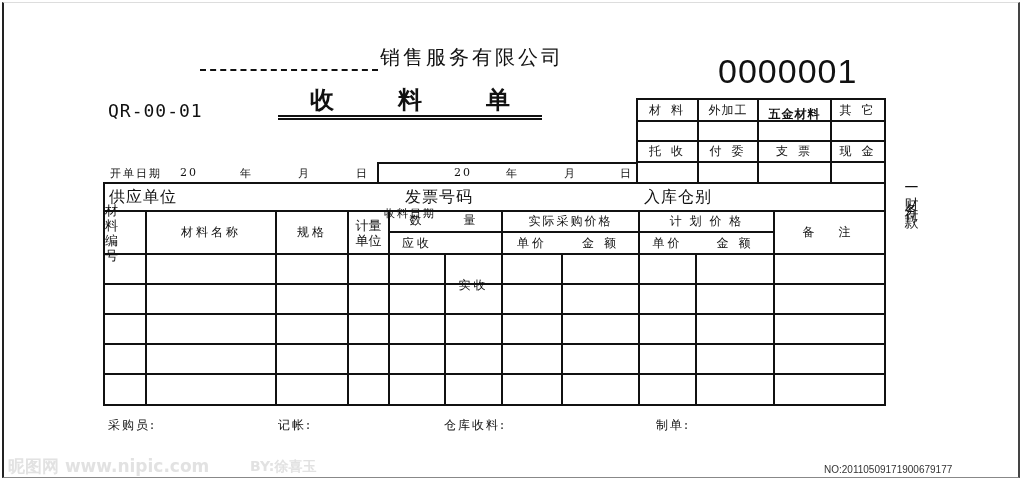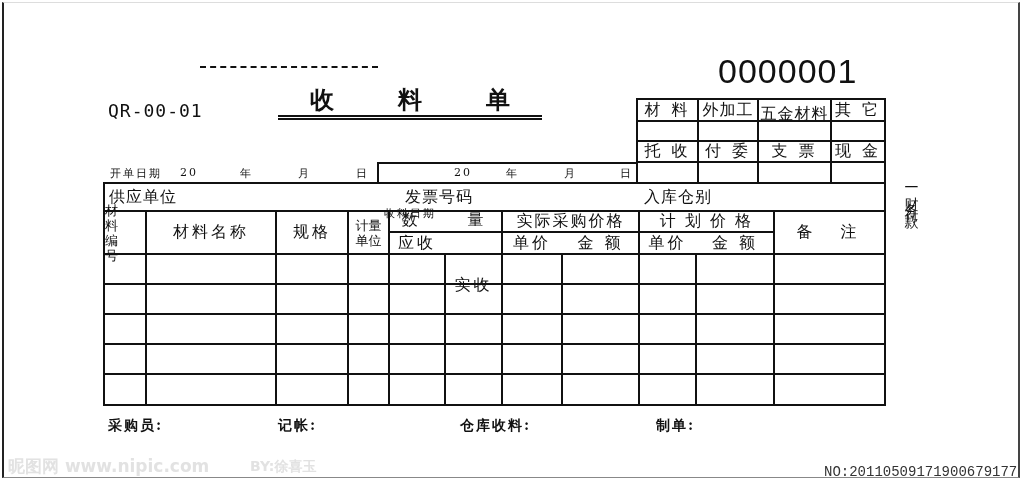--- a/index.html
+++ b/index.html
@@ -9,34 +9,34 @@
   }
   .frame { position: absolute; left: 2px; top: 2px; width: 1018px; height: 476px; border-left: 2px solid #222; border-top: 1px solid #ddd; border-right: 2px solid #444; border-bottom: 1px solid #888; box-sizing: border-box; }
   .abs { position: absolute; white-space: nowrap; }
   .company { left: 200px; top: 44px; font-size: 20px; letter-spacing: 3px; }
   .company .blank { display: inline-block; width: 178px; border-bottom: 2px dashed #111; height: 20px; vertical-align: bottom; margin-right: 2px; }
   .code { left: 108px; top: 100px; font-family: "DejaVu Sans Mono", "Liberation Mono", monospace; font-size: 18px; letter-spacing: 1px; }
   .title { left: 278px; top: 84px; width: 264px; font-size: 24px; font-weight: bold; font-family: "DejaVu Sans", sans-serif; display: flex; justify-content: space-around; padding-bottom: 4px; border-bottom: 5px double #111; box-sizing: border-box; height: 36px; }
   .serial { left: 718px; top: 52px; font-family: "Liberation Sans", sans-serif; font-size: 34px; letter-spacing: 1px; }
   .line { position: absolute; background: #111; }
   .cell { position: absolute; display: flex; align-items: center; justify-content: center; font-size: 13px; box-sizing: border-box; }
-  .small { font-size: 16px; letter-spacing: 3px; border-radius: 6px; }
+  .small { font-size: 12px; letter-spacing: 3px; border-radius: 6px; }
   .big { font-size: 16px; letter-spacing: 1px; }
   .datefield { font-size: 11px; letter-spacing: 2px; }
   .vertical { left: 903px; top: 180px; font-size: 14px; writing-mode: vertical-rl; letter-spacing: 6px; }
-  .footer { font-size: 14px; letter-spacing: 2px; top: 417px; font-weight: bold; }
+  .footer { font-size: 12px; letter-spacing: 2px; top: 417px; }
   .wm { top: 455px; font-family: "DejaVu Sans", sans-serif; color: #e2e2e2; font-size: 17px; font-weight: bold; }
-  .wm-no { top: 464px; left: 824px; font-family: Liberation Mono, monospace; color: #333; font-size: 14px; }
+  .wm-no { top: 464px; left: 824px; font-family: Liberation Sans, sans-serif; color: #333; font-size: 10px; }
 </style>
 </head>
 <body>
 
 <div class="frame"></div>
 
-<div class="abs company"><span class="blank"></span></div>
+<div class="abs company"><span class="blank"></span><span>销售服务有限公司</span></div>
 <div class="abs code">QR-00-01</div>
 <div class="abs title">
   <span>收</span>
   <span>料</span>
   <span>单</span>
 </div>
 <div class="abs serial">0000001</div>
 
 <div>
   <div class="line" style="left:636px;top:98px;width:250px;height:2px;"></div>
@@ -44,21 +44,21 @@
   <div class="line" style="left:636px;top:140px;width:250px;height:2px;"></div>
   <div class="line" style="left:636px;top:161px;width:250px;height:2px;"></div>
   <div class="line" style="left:636px;top:98px;width:2px;height:86px;"></div>
   <div class="line" style="left:697px;top:98px;width:2px;height:86px;"></div>
   <div class="line" style="left:757px;top:98px;width:2px;height:86px;"></div>
   <div class="line" style="left:830px;top:98px;width:2px;height:86px;"></div>
   <div class="line" style="left:884px;top:98px;width:2px;height:86px;"></div>
 
   <div class="cell small" style="left:638px;top:100px;width:59px;height:20px;">材 料</div>
   <div class="cell small" style="left:699px;top:100px;width:58px;height:20px;letter-spacing:1px;">外加工</div>
-  <div class="cell small" style="left:759px;top:100px;width:71px;height:28px;letter-spacing:1px;">五金材料</div>
+  <div class="cell small" style="left:759px;top:100px;width:71px;height:28px;letter-spacing:1px;font-weight:bold;">五金材料</div>
   <div class="cell small" style="left:832px;top:100px;width:52px;height:20px;">其 它</div>
 
   <div class="cell" style="left:638px;top:122px;width:59px;height:18px;"></div>
   <div class="cell" style="left:699px;top:122px;width:58px;height:18px;"></div>
   <div class="cell" style="left:759px;top:122px;width:71px;height:18px;"></div>
   <div class="cell" style="left:832px;top:122px;width:52px;height:18px;"></div>
 
   <div class="cell small" style="left:638px;top:142px;width:59px;height:19px;">托 收</div>
   <div class="cell small" style="left:699px;top:142px;width:58px;height:19px;">付 委</div>
   <div class="cell small" style="left:759px;top:142px;width:71px;height:19px;">支 票</div>
@@ -153,18 +153,18 @@
   <div class="abs" style="left:105px;top:285px;width:779px;height:28px;"></div>
   <div class="abs" style="left:105px;top:315px;width:779px;height:28px;"></div>
   <div class="abs" style="left:105px;top:345px;width:779px;height:28px;"></div>
   <div class="abs" style="left:105px;top:375px;width:779px;height:29px;"></div>
 </div>
 
 <div class="abs vertical">一财务付款</div>
 
 <div class="abs footer" style="left:108px;">采购员:</div>
 <div class="abs footer" style="left:278px;">记帐:</div>
-<div class="abs footer" style="left:460px;text-align:right;">仓库收料:</div>
+<div class="abs footer" style="left:444px;text-align:right;">仓库收料:</div>
 <div class="abs footer" style="left:656px;">制单:</div>
 
 <div class="abs wm" style="left:8px;">昵图网 www.nipic.com</div>
 <div class="abs wm" style="left:250px;font-size:14px;top:458px;">BY:徐喜玉</div>
 <div class="abs wm-no">NO:20110509171900679177</div>
 
 </body></html>

